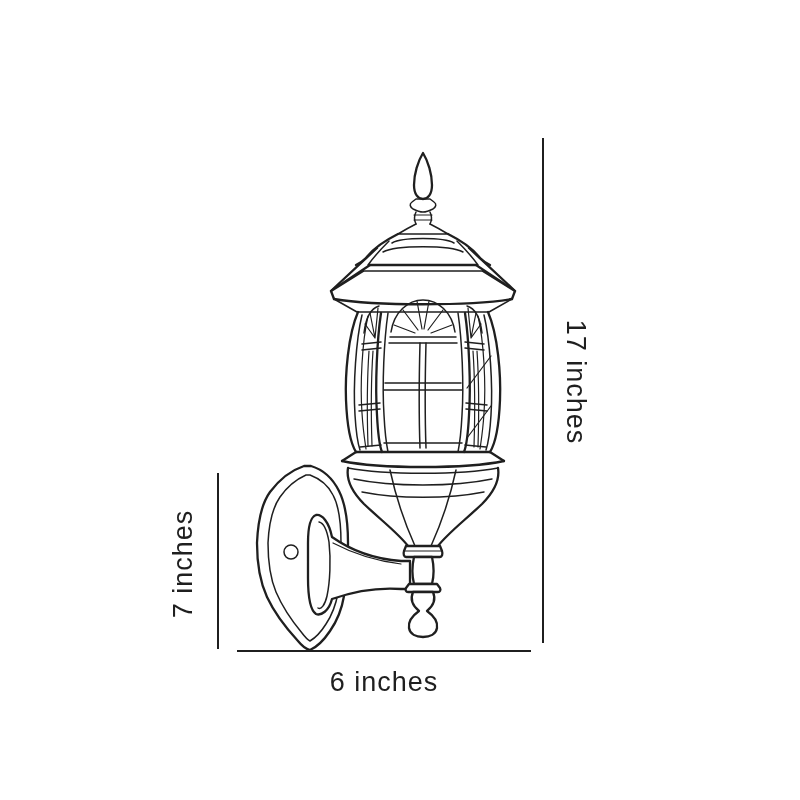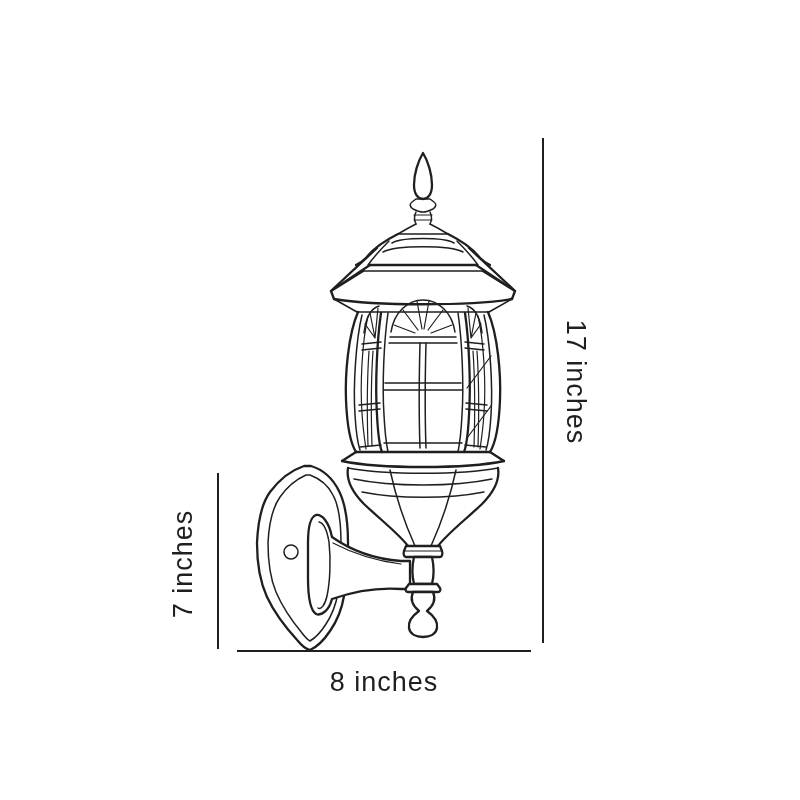--- a/index.html
+++ b/index.html
@@ -150,15 +150,15 @@
       <path class="s2 w" d="M413,592 C410,599 413,606 419,611 C412,616 408,622 409,628 C410,634 416,637 423,637 C430,637 436,634 437,628 C438,622 434,616 427,611 C433,606 436,599 433,592 Z"></path>
     </g>
   </svg>
 
   <div class="dim-line v" style="left:542px; top:138px; height:505px;"></div>
   <div class="dim-line v" style="left:217px; top:473px; height:176px;"></div>
   <div class="dim-line h" style="left:237px; top:650px; width:294px;"></div>
 
   <div class="dim-label rot-cw" style="left:575px; top:382px;">17 inches</div>
   <div class="dim-label rot-ccw" style="left:183px; top:564px;">7 inches</div>
-  <div class="dim-label center" style="left:384px; top:682px;">8 inches</div>
+  <div class="dim-label center" style="left:384px; top:682px;">6 inches</div>
 
 </div>
 
 </body></html>

